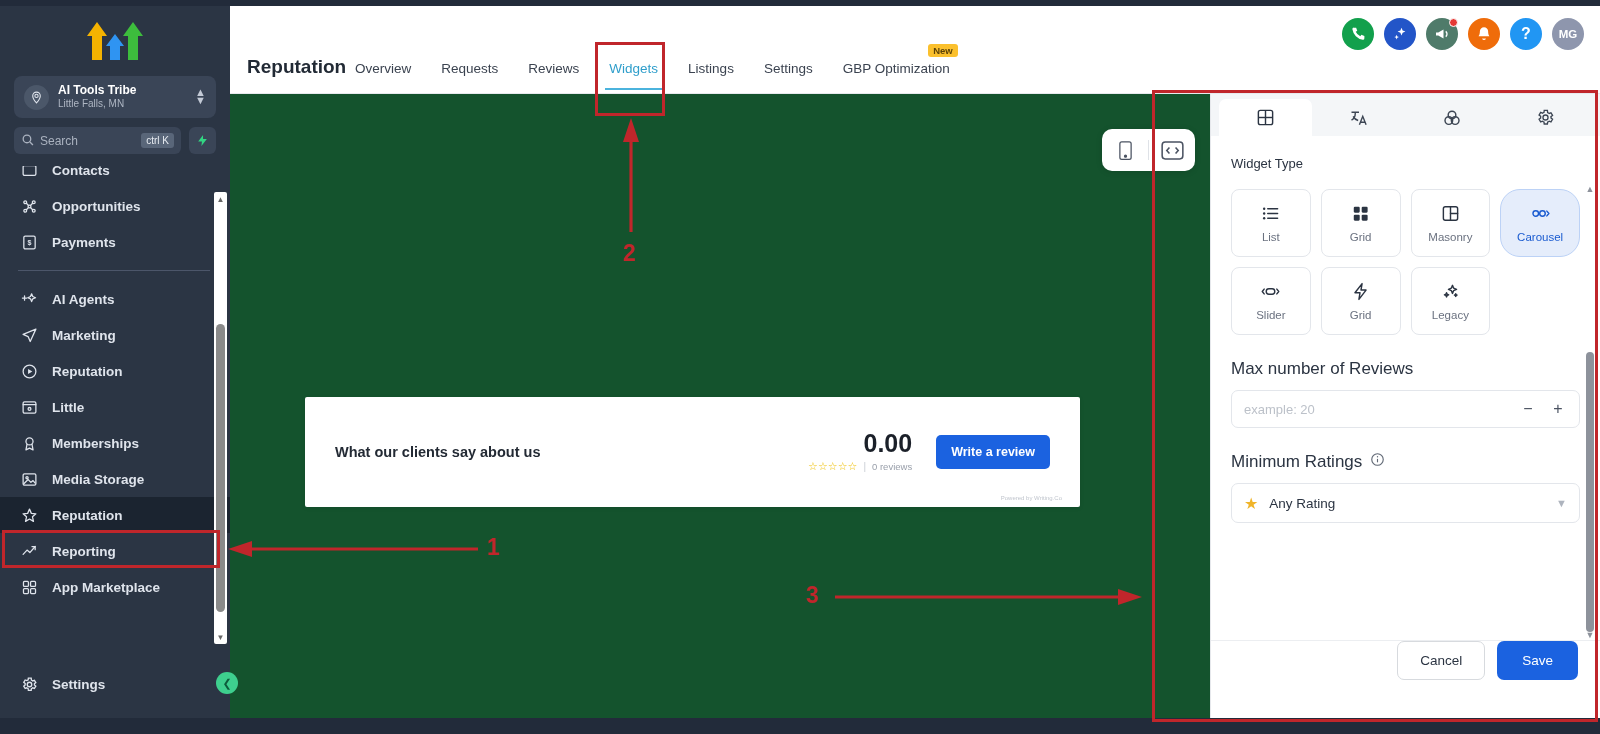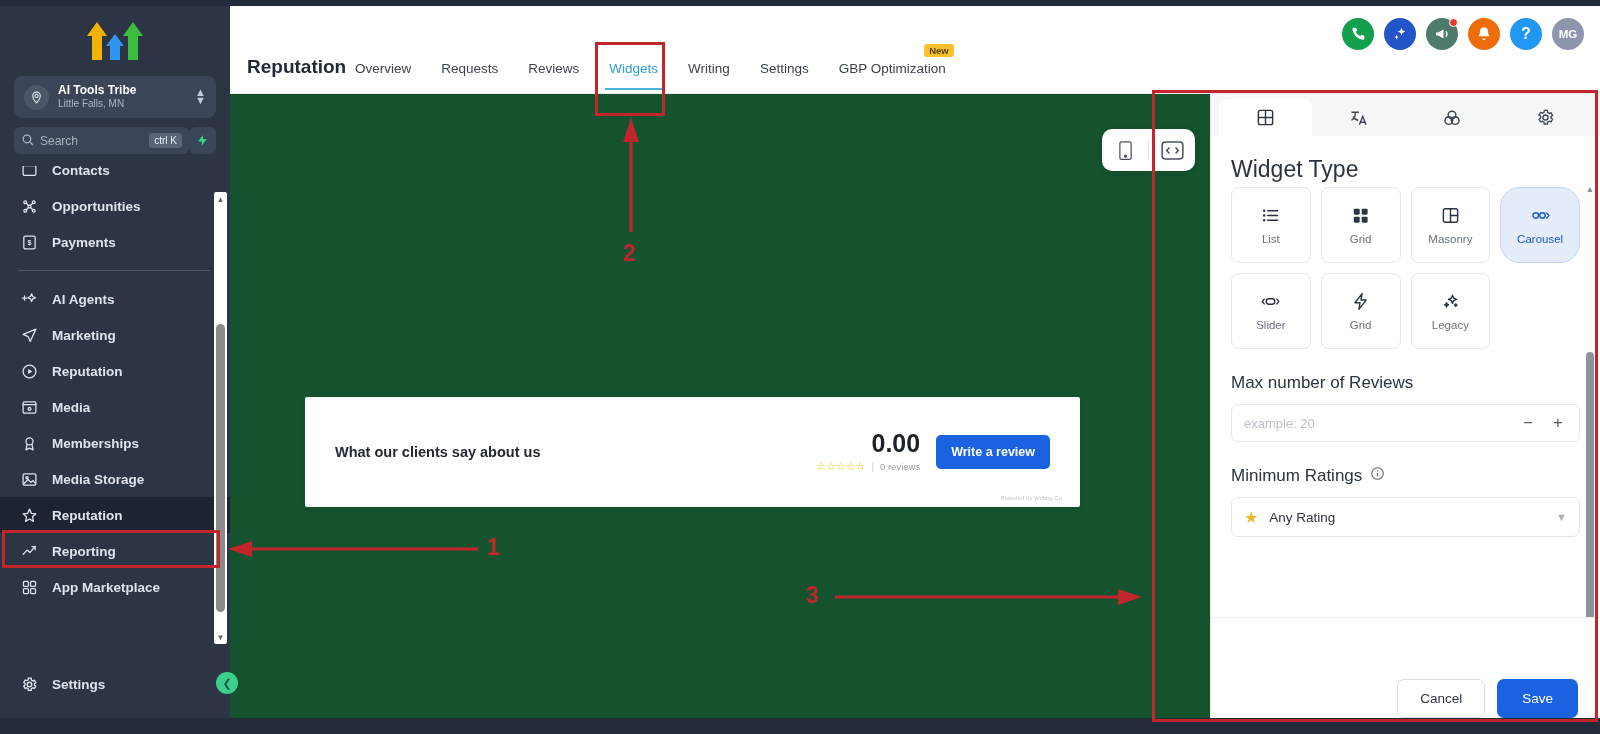--- a/index.html
+++ b/index.html
@@ -26,21 +26,21 @@
   }
   .loc-avatar {
     width:25px;height:25px;border-radius:50%;background:#4b5769;
     display:flex;align-items:center;justify-content:center;flex:0 0 auto;
   }
   .loc-text { flex:1; line-height:1.15; overflow:hidden; }
   .loc-name { font-size:12px; font-weight:bold; color:#fff; white-space:nowrap; }
   .loc-sub { font-size:10px; color:#aeb6c3; white-space:nowrap; }
   .chev-updown { font-size:11px; color:#c3cad6; line-height:0.72; text-align:center; }
 
-  .search-row { display:flex; gap:0; margin:9px 14px 0 14px; align-items:center; }
+  .search-row { display:flex; gap:8px; margin:9px 14px 0 14px; align-items:center; }
   .search-box {
     flex:1; height:27px; background:#3a4557; border-radius:6px;
     display:flex; align-items:center; padding:0 7px; gap:6px;
   }
   .search-txt { font-size:12px; color:#aab2bf; flex:1; }
   .kbd { font-size:10px; background:#596679; color:#e8ecf2; border-radius:3px; padding:2px 5px; }
   .bolt-btn {
     width:27px;height:27px;border-radius:6px;background:#3a4557;
     display:flex;align-items:center;justify-content:center;cursor:pointer;
   }
@@ -97,44 +97,44 @@
   }
   .dev-btn { width:26px;height:26px; display:flex;align-items:center;justify-content:center;cursor:pointer; }
   .dev-div { width:1px; height:20px; background:#dfe2e7; }
 
   .preview-card {
     position:absolute; left:75px; top:303px; width:775px; height:110px;
     background:#fff; box-shadow:0 1px 4px rgba(0,0,0,.10); border-radius:2px;
     display:flex; align-items:center; padding:0 30px; justify-content:space-between;
   }
   .pc-title { font-size:14.5px; font-weight:bold; color:#232a34; }
-  .pc-right { display:flex; align-items:center; gap:16px; }
+  .pc-right { display:flex; align-items:center; gap:24px; }
   .pc-score { text-align:right; }
   .pc-num { font-size:25px; font-weight:bold; color:#1b2029; line-height:1; }
   .pc-sub { display:flex; align-items:center; gap:6px; margin-top:4px; justify-content:flex-end; }
   .pc-stars { color:#f0c419; font-size:11px; letter-spacing:0px; }
   .pc-divider { color:#c9cdd4; font-size:10px; }
   .pc-rev { font-size:9.5px; color:#9aa0ab; }
   .pc-btn { background:#1b62e0; color:#fff; font-size:12.5px; font-weight:bold; border:none; border-radius:5px; padding:10px 15px; cursor:pointer; }
   .pc-powered { position:absolute; right:18px; bottom:6px; font-size:6px; color:#c0c5cd; }
 
   
   .rpanel {
     position:absolute; right:0; top:88px; width:390px; bottom:0; background:#fff;
     border-left:1px solid #e6e8ec; display:flex; flex-direction:column;
   }
   .rp-tabs { height:42px; background:#f4f6f8; display:flex; padding:5px 8px 0 8px; gap:0; }
   .rp-tab { flex:1; display:flex; align-items:center; justify-content:center; border-radius:7px 7px 0 0; cursor:pointer; color:#3c4553; }
   .rp-tab.active { background:#fff; }
   .rp-body { flex:1; overflow:hidden; position:relative; padding:20px 20px 0 20px; }
 
-  .sec-title { font-size:23px; color:#2b3442; margin-bottom:4px; font-weight:normal; }
+  .sec-title { font-size:13px; color:#2b3442; margin-bottom:18px; font-weight:normal; }
   .wt-grid { display:grid; grid-template-columns:repeat(4,1fr); gap:10px; }
   .wt-cell {
-    border:1px solid #e3e6eb; border-radius:8px; height:76px;
+    border:1px solid #e3e6eb; border-radius:8px; height:68px;
     display:flex; flex-direction:column; align-items:center; justify-content:center; gap:7px;
     cursor:pointer; background:#fff;
   }
   .wt-cell.selected { background:#e5edfb; border-color:#bcd2f6;border-radius:20px; }
   .wt-label { font-size:11.5px; color:#6b7280; }
   .wt-cell.selected .wt-label { color:#1a5bd0; }
   .wt-ico { color:#2b3442; display:flex; align-items:center; justify-content:center; height:20px; }
   .wt-cell.selected .wt-ico { color:#1a5bd0; }
 
   .field-label { font-size:17px; color:#2b3442; margin:24px 0 11px 0; display:flex; align-items:center; gap:8px; }
@@ -153,21 +153,21 @@
   .sel-star { color:#f0b429; font-size:16px; }
   .sel-val { flex:1; font-size:13.5px; color:#2b3442; }
   .sel-chev { color:#aeb4be; font-size:11px; }
 
   .rp-scrollbar { position:absolute; right:4px; top:48px; width:12px; bottom:0; }
   .rp-track { position:absolute; left:0; top:8px; bottom:8px; width:12px; }
   .rp-thumb { position:absolute; left:2px; top:160px; width:8px; height:280px; background:#8d929b; border-radius:4px; }
   .rp-caret { position:absolute; left:1px; width:10px; height:10px; color:#8d929b; font-size:9px; display:flex; align-items:center; justify-content:center; }
 
   .rp-footer {
-    height:101px; display:flex; align-items:flex-end; justify-content:flex-end; gap:12px;
+    height:78px; display:flex; align-items:flex-start; justify-content:flex-end; gap:12px;
     padding:0 22px; border-top:1px solid #eceef1;
   }
   .btn-cancel { background:#fff; border:1px solid #d7dade; border-radius:7px; font-size:13.5px; color:#2b3442; padding:11px 22px; cursor:pointer; font-family:"Liberation Sans",sans-serif; }
   .btn-save { background:#1b62e0; border:none; border-radius:7px; font-size:13.5px; color:#fff; padding:12px 25px; cursor:pointer; font-family:"Liberation Sans",sans-serif; }
 
   
   .anno { position:absolute; pointer-events:none; z-index:60; }
   .hl-box { border:3px solid #c0262b; position:absolute; z-index:55; pointer-events:none; }
   .anno-num { position:absolute; color:#c0262b; font-size:23px; font-weight:bold; z-index:61; font-family:"Liberation Sans",sans-serif; }
 </style>
@@ -283,21 +283,21 @@
             <span>Reputation</span>
           </div>
           <div class="nav-item">
             <span class="ico">
               <svg width="17" height="17" viewBox="0 0 24 24" fill="none" stroke="#dfe4ec" stroke-width="1.8" stroke-linecap="round" stroke-linejoin="round">
                 <rect x="3" y="4" width="18" height="16" rx="2"></rect>
                 <line x1="3" y1="8" x2="21" y2="8"></line>
                 <circle cx="12" cy="14" r="2"></circle>
               </svg>
             </span>
-            <span>Media</span>
+            <span>Little</span>
           </div>
           <div class="nav-item">
             <span class="ico">
               <svg width="17" height="17" viewBox="0 0 24 24" fill="none" stroke="#dfe4ec" stroke-width="1.8" stroke-linecap="round" stroke-linejoin="round">
                 <circle cx="12" cy="9" r="5"></circle>
                 <polyline points="8.5,13 7,21 12,18.5 17,21 15.5,13"></polyline>
               </svg>
             </span>
             <span>Memberships</span>
           </div>
@@ -365,21 +365,21 @@
 
   <section class="main">
 
     <header class="topbar">
       <div class="brand">Reputation</div>
       <div class="tabs" id="top-tabs">
           <div class="tab"><span>Overview</span></div>
           <div class="tab"><span>Requests</span></div>
           <div class="tab"><span>Reviews</span></div>
           <div class="tab active"><span>Widgets</span></div>
-          <div class="tab"><span>Writing</span></div>
+          <div class="tab"><span>Listings</span></div>
           <div class="tab"><span>Settings</span></div>
           <div class="tab"><span>GBP Optimization</span><span class="newbadge">New</span></div>
         </div>
       <div class="top-icons" id="top-icons">
           <div class="tic" style="background: rgb(18, 160, 76);">
             <svg width="18" height="18" viewBox="0 0 24 24">
               <path d="M6.5 3.5h3l1.5 4-2 1.4a12 12 0 0 0 6.1 6.1l1.4-2 4 1.5v3a2 2 0 0 1-2.2 2A16.5 16.5 0 0 1 4.5 5.7a2 2 0 0 1 2-2.2z" fill="#fff" stroke="none"></path>
             </svg>
           </div>
           <div class="tic" style="background: rgb(35, 85, 200);">

